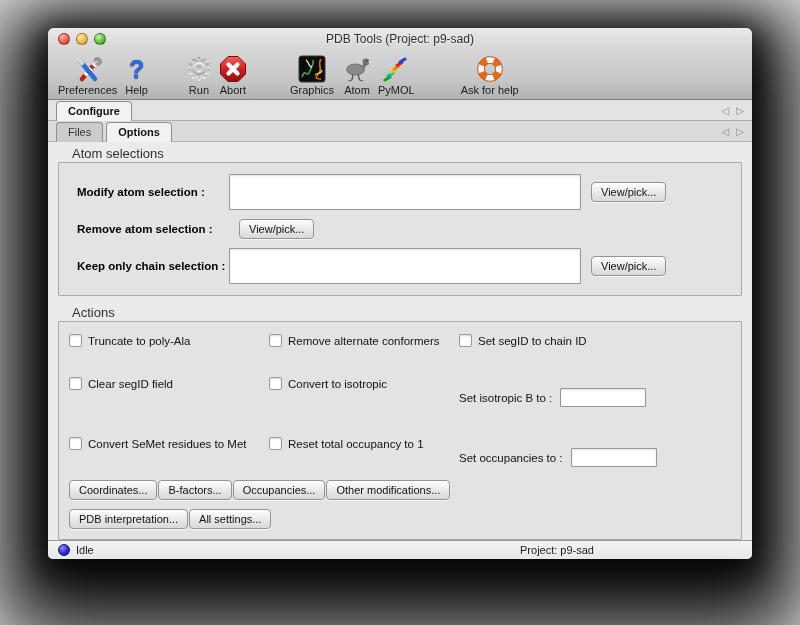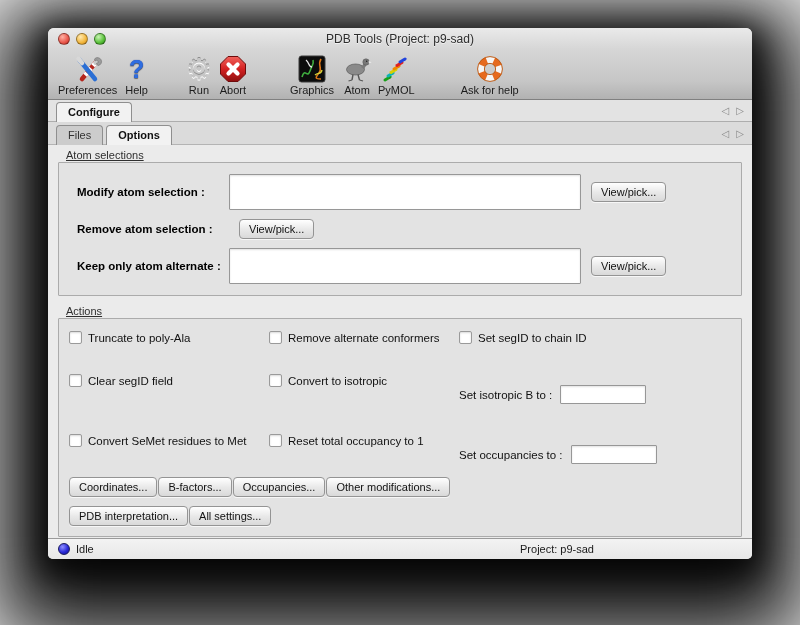--- a/index.html
+++ b/index.html
@@ -43,21 +43,21 @@
   .tabrow2 { height:23px; background:#dbdbdb; border-bottom:1px solid #b4b4b4; padding-left:8px; }
   .tab { font-size:11px; padding:3px 11px 4px 11px; border:1px solid #8f8f8f; border-bottom:none;
          border-radius:4px 4px 0 0; margin-right:3px; cursor:default; }
   .tab.active { background:#f2f2f2; font-weight:bold; color:#111; position:relative; top:1px; }
   .tab.inactive { background:#cccccc; color:#333; font-weight:normal; top:1px; position:relative; }
   .tabarrows { position:absolute; right:8px; top:0; bottom:0; display:flex; align-items:center; gap:7px;
                font-size:10px; color:#8a8a8a; }
   .tabarrows span { cursor:default; }
   
   .content { flex:1; background:#ebebeb; padding:2px 10px 0 10px; }
-  .grouplabel { font-size:11px; color:#2f2f2f; margin:2px 0 1px 8px;text-decoration:underline; }
+  .grouplabel { font-size:13px; color:#2f2f2f; margin:2px 0 1px 14px; }
   .groupbox { background:#e3e3e3; border:1px solid #ababab; border-radius:1px; }
   .selbox { padding:11px 8px 11px 18px; display:flex; flex-direction:column; gap:9px; }
   .selrow { display:flex; align-items:center; }
   .sel-label { width:152px; font-size:11.5px; font-weight:bold; color:#000; }
   .sel-field { width:352px; height:36px; resize:none; border:1px solid #979797; border-radius:1px;
                background:#ffffff; font-family:"DejaVu Sans Mono", monospace; font-size:10.5px;
                padding:2px 4px; color:#000; outline:none; box-shadow:inset 0 1px 2px rgba(0,0,0,0.12); }
   .viewpick { margin-left:10px; }
   .btn { font-size:11px; color:#111; background:linear-gradient(180deg,#ffffff,#e9e9e9 50%,#d9d9d9);
          border:1px solid #949494; border-radius:4px; padding:3px 9px; cursor:default;
@@ -235,21 +235,21 @@
           <textarea class="sel-field" spellcheck="false" style=""></textarea>
           <button class="btn viewpick">View/pick...</button>
         </div>
 
         <div class="selrow">
           <div class="sel-label">Remove atom selection :</div>
           <button class="btn viewpick">View/pick...</button>
         </div>
 
         <div class="selrow">
-          <div class="sel-label">Keep only atom alternate :</div>
+          <div class="sel-label">Keep only chain selection :</div>
           <textarea class="sel-field" spellcheck="false" style=""></textarea>
           <button class="btn viewpick">View/pick...</button>
         </div>
 
       </div>
     </div>
 
     <div style="margin-top:9px;">
       <div class="grouplabel">Actions</div>
       <div class="groupbox actionsbox">

